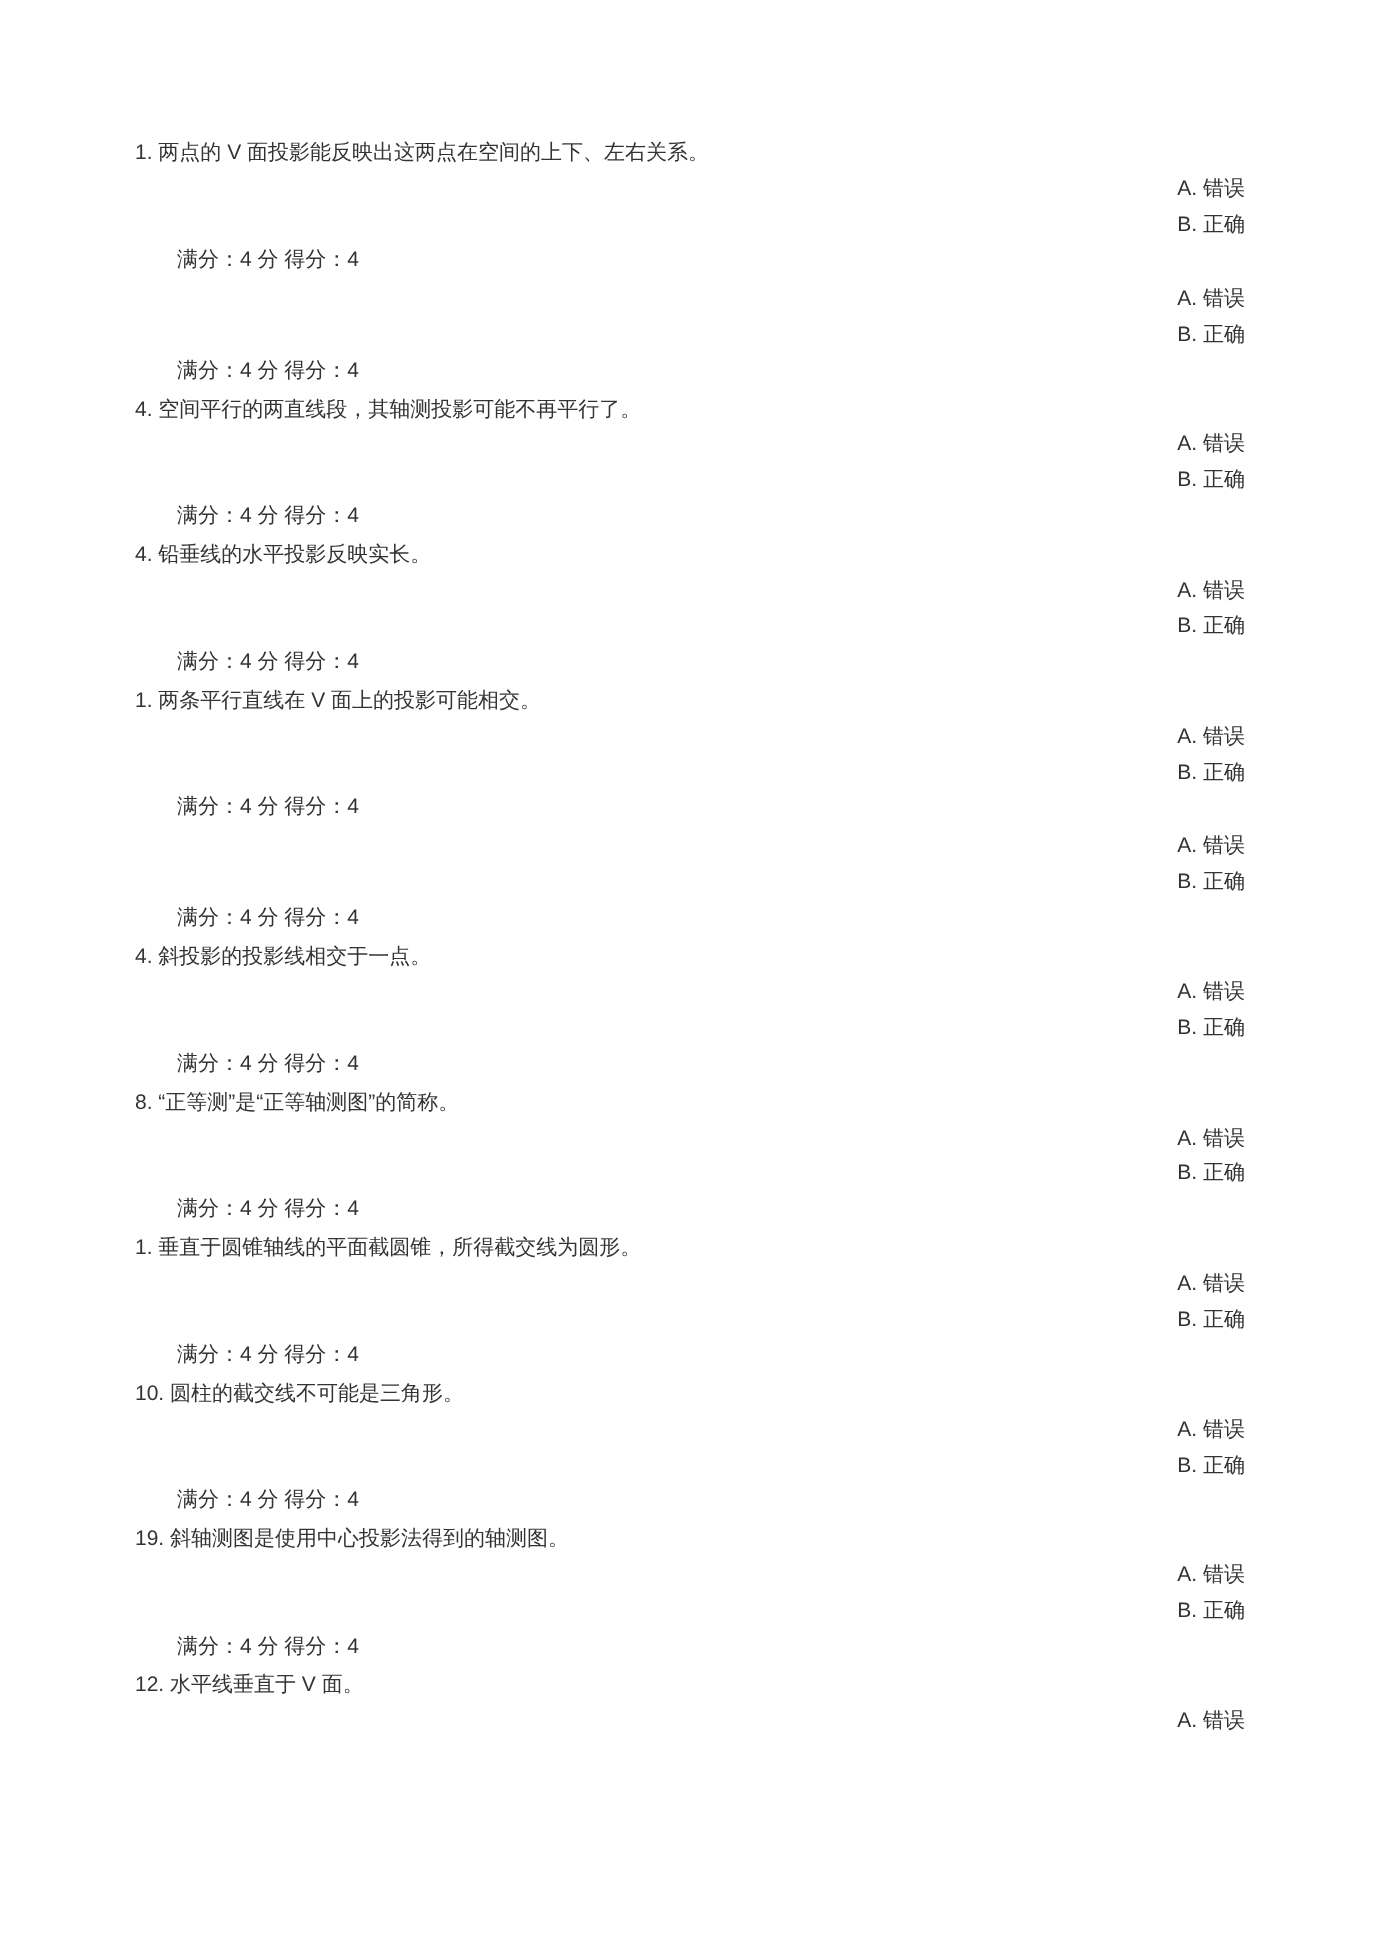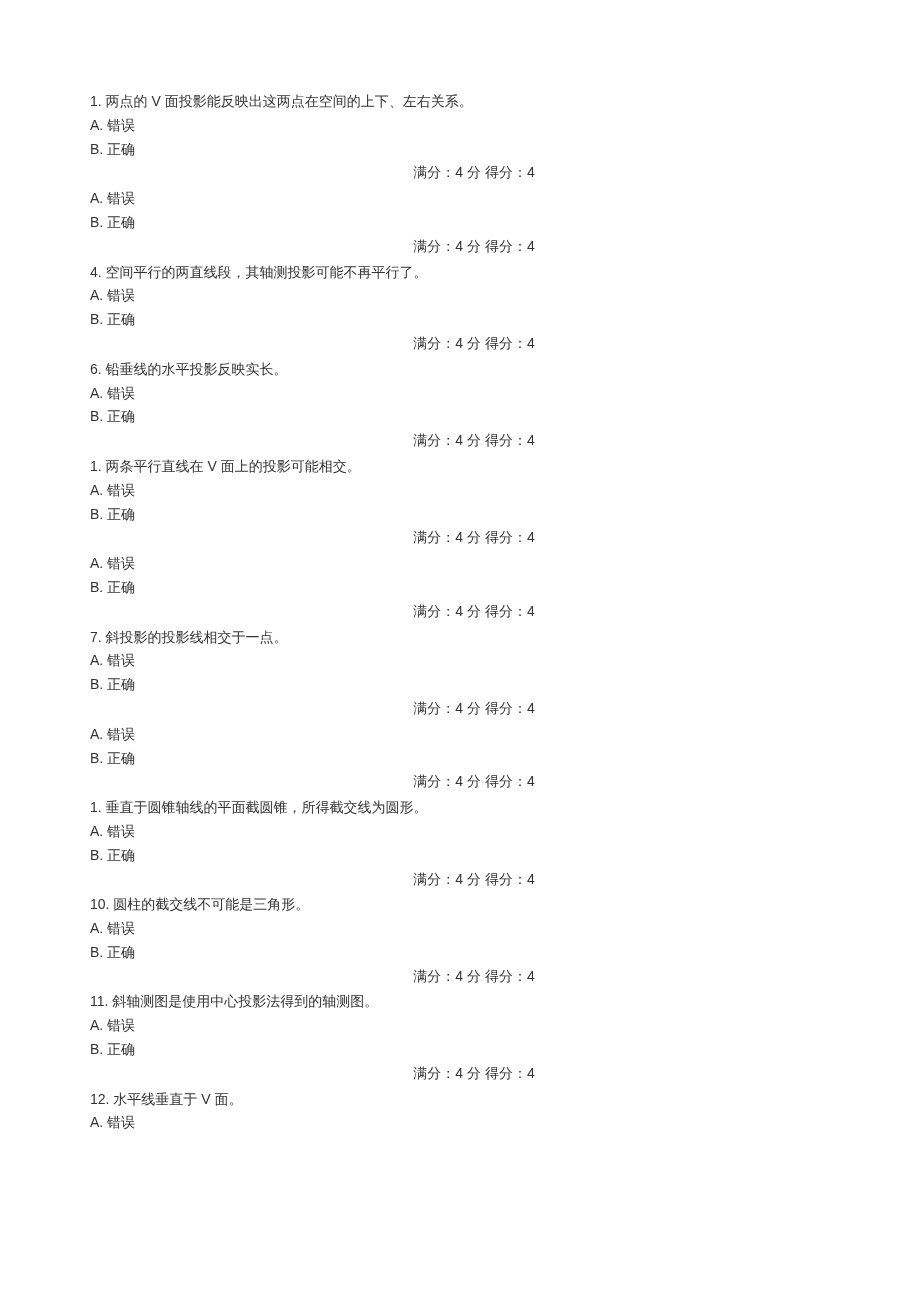--- a/index.html
+++ b/index.html
@@ -14,25 +14,25 @@
       line-height: 1.7;
     }
     .question-block {
       margin-bottom: 2px;
     }
     .question-stem {
       display: block;
     }
     .option-line {
       display: block;
+      text-align: right;
     }
     .score-line {
       display: block;
       padding-left: 28px;
-      text-align: center;
     }
   </style>
 </head>
 <body>
 
 <div id="container">
     <div class="question-block">
       <span class="question-stem">1.  两点的 V 面投影能反映出这两点在空间的上下、左右关系。</span>
       <span class="option-line">A.  错误</span>
       <span class="option-line">B.  正确</span>
@@ -43,61 +43,62 @@
       <span class="option-line">B.  正确</span>
       <span class="score-line">满分：4 分  得分：4</span>
     </div>
     <div class="question-block">
       <span class="question-stem">4.  空间平行的两直线段，其轴测投影可能不再平行了。</span>
       <span class="option-line">A.  错误</span>
       <span class="option-line">B.  正确</span>
       <span class="score-line">满分：4 分  得分：4</span>
     </div>
     <div class="question-block">
-      <span class="question-stem">6.  铅垂线的水平投影反映实长。</span>
+      <span class="question-stem">4.  铅垂线的水平投影反映实长。</span>
       <span class="option-line">A.  错误</span>
       <span class="option-line">B.  正确</span>
       <span class="score-line">满分：4 分  得分：4</span>
     </div>
     <div class="question-block">
       <span class="question-stem">1.  两条平行直线在 V 面上的投影可能相交。</span>
       <span class="option-line">A.  错误</span>
       <span class="option-line">B.  正确</span>
       <span class="score-line">满分：4 分  得分：4</span>
     </div>
     <div class="question-block">
       <span class="option-line">A.  错误</span>
       <span class="option-line">B.  正确</span>
       <span class="score-line">满分：4 分  得分：4</span>
     </div>
     <div class="question-block">
-      <span class="question-stem">7.  斜投影的投影线相交于一点。</span>
+      <span class="question-stem">4.  斜投影的投影线相交于一点。</span>
       <span class="option-line">A.  错误</span>
       <span class="option-line">B.  正确</span>
       <span class="score-line">满分：4 分  得分：4</span>
     </div>
     <div class="question-block">
+      <span class="question-stem">8.  “正等测”是“正等轴测图”的简称。</span>
       <span class="option-line">A.  错误</span>
       <span class="option-line">B.  正确</span>
       <span class="score-line">满分：4 分  得分：4</span>
     </div>
     <div class="question-block">
       <span class="question-stem">1.  垂直于圆锥轴线的平面截圆锥，所得截交线为圆形。</span>
       <span class="option-line">A.  错误</span>
       <span class="option-line">B.  正确</span>
       <span class="score-line">满分：4 分  得分：4</span>
     </div>
     <div class="question-block">
       <span class="question-stem">10.  圆柱的截交线不可能是三角形。</span>
       <span class="option-line">A.  错误</span>
       <span class="option-line">B.  正确</span>
       <span class="score-line">满分：4 分  得分：4</span>
     </div>
     <div class="question-block">
-      <span class="question-stem">11.  斜轴测图是使用中心投影法得到的轴测图。</span>
+      <span class="question-stem">19.  斜轴测图是使用中心投影法得到的轴测图。</span>
       <span class="option-line">A.  错误</span>
       <span class="option-line">B.  正确</span>
       <span class="score-line">满分：4 分  得分：4</span>
     </div>
     <div class="question-block">
       <span class="question-stem">12.  水平线垂直于 V 面。</span>
       <span class="option-line">A.  错误</span>
     </div>
   </div>
 

